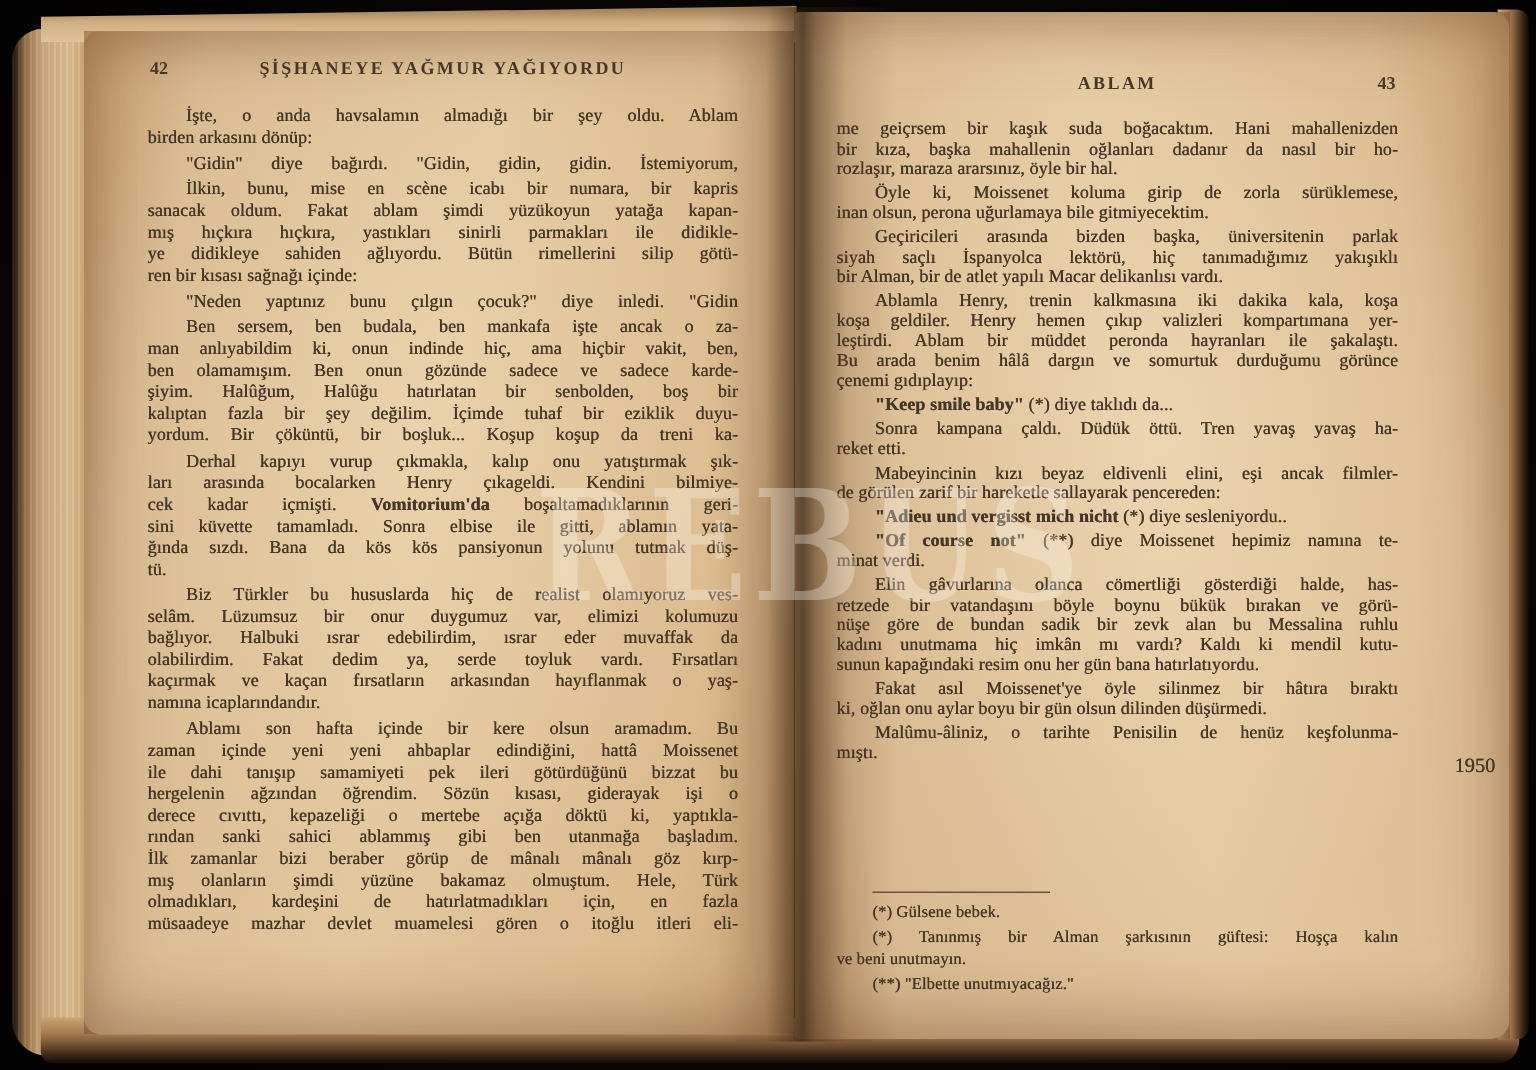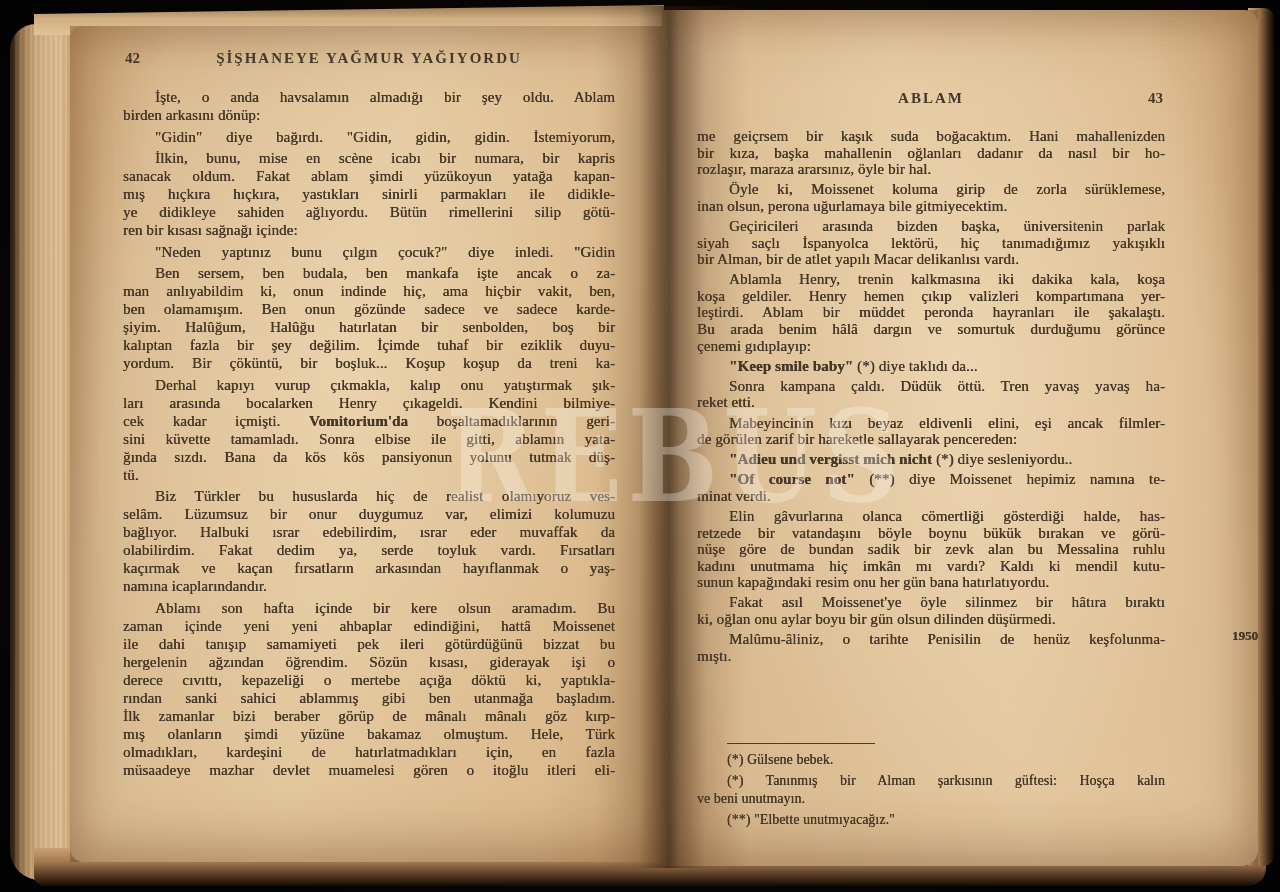--- a/index.html
+++ b/index.html
@@ -31,35 +31,35 @@
        linear-gradient(100deg,#c79f70 0%,#d9ba90 14%,#e2c69c 48%,#dcbb8e 82%,#caa475 100%);}
   .right-page{left:662px;top:10px;width:596px;height:856px;border-radius:4px 14px 16px 4px;
      background:
        radial-gradient(ellipse at 52% 42%, rgba(255,244,218,.30), rgba(0,0,0,0) 64%),
        linear-gradient(80deg,#c59d6e 0%,#d9ba90 12%,#e3c79e 50%,#ddbd92 84%,#c9a273 100%);}
   .gutter-shadow{position:absolute;left:596px;top:6px;width:152px;height:862px;pointer-events:none;
      background:linear-gradient(90deg,rgba(80,50,25,0) 0%,rgba(80,50,25,.16) 28%,rgba(55,32,14,.50) 42%,rgba(38,21,9,.62) 48%,rgba(55,32,14,.42) 55%,rgba(90,55,30,.15) 72%,rgba(90,55,30,0) 100%);}
   
   .content{position:absolute;}
   .lp-content{left:53px;top:24px;width:492px;}
-  .rp-content{left:35px;top:52px;width:468px;margin-top:28px;}
+  .rp-content{left:35px;top:52px;width:468px;}
   .page-head{position:relative;height:24px;margin-bottom:14px;font-weight:bold;font-size:15px;letter-spacing:2px;}
   .head-title{text-align:center;}
   .head-num{position:absolute;top:0;font-weight:bold;letter-spacing:0;}
   .num-left{left:2px;}
   .num-right{right:2px;}
   .body-text{text-shadow:.3px 0 0 currentColor;letter-spacing:.1px;}
   .lp-body{font-size:15px;line-height:18px;}
   .rp-body{font-size:15px;line-height:16.6px;margin-top:10px;}
   .para{margin-top:3.5px;}
   .para:first-child{margin-top:0;}
   .para.ind .line:first-child{padding-left:32px;}
   .line{text-align:left;}
   .line.just{text-align:justify;text-align-last:justify;}
-  .date-line{position:absolute;right:0;top:618px;font-weight:bold;font-size:13px;text-shadow:.3px 0 0 currentColor;}
+  .date-line{position:absolute;right:12px;top:618px;font-weight:normal;font-size:17px;text-shadow:.3px 0 0 currentColor;}
   .footnotes{position:absolute;left:35px;top:733px;width:468px;font-size:13.8px;line-height:17.6px;
      text-shadow:.25px 0 0 currentColor;}
   .footnote-rule{width:148px;border-top:1.5px solid #4a3b2d;margin-left:30px;margin-bottom:7px;}
   .footnotes .para.ind .line:first-child{padding-left:30px;}
   
   .watermark{position:absolute;left:446px;top:392px;z-index:5;pointer-events:none;
      font-family:"DejaVu Serif","Liberation Serif",serif;font-weight:bold;font-size:128px;line-height:1;
      letter-spacing:6px;color:rgba(255,250,240,.32);transform:scaleX(.84);transform-origin:left top;}
   b{font-weight:bold;}
 </style>

